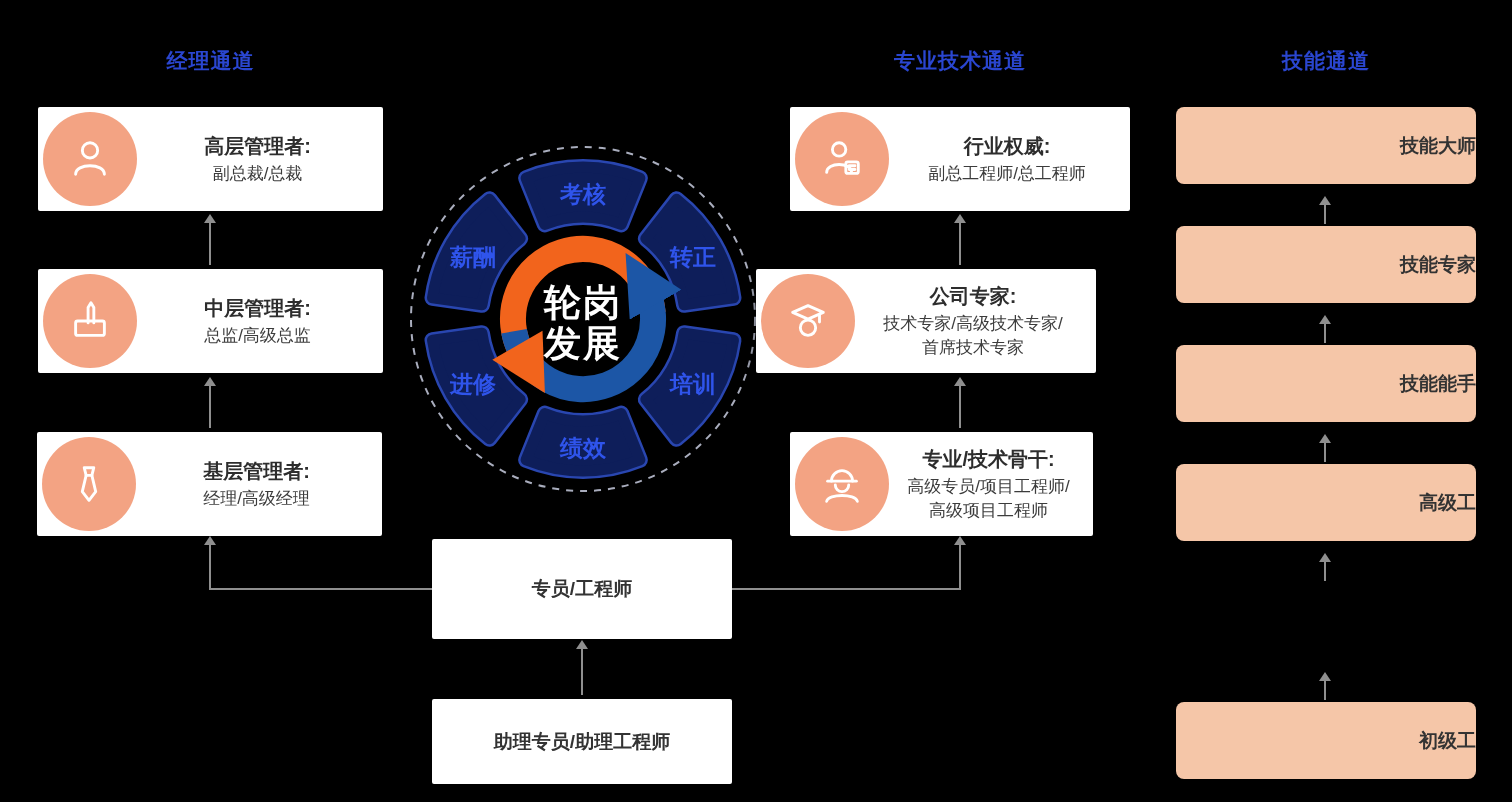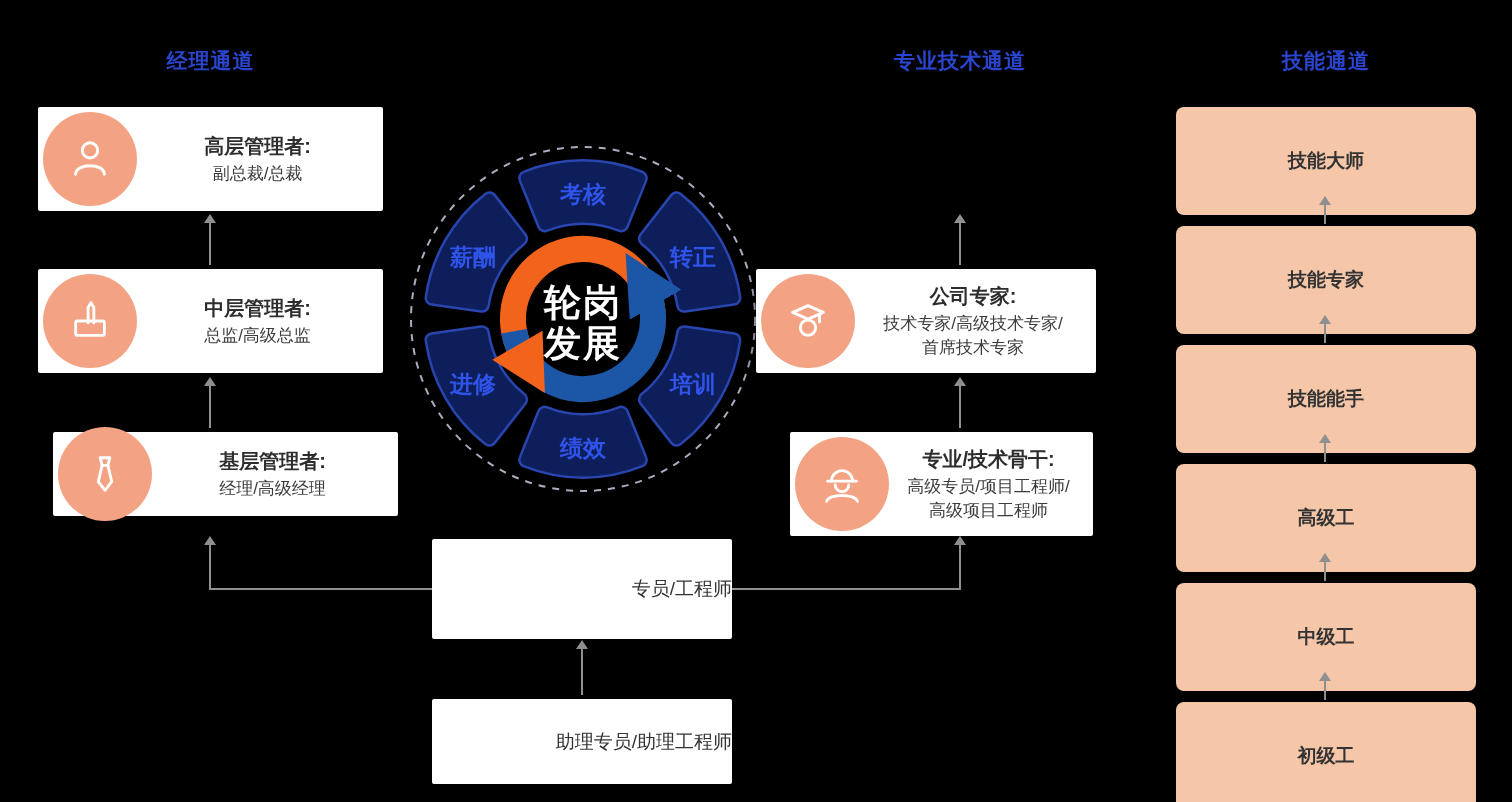--- a/index.html
+++ b/index.html
@@ -29,27 +29,27 @@
   }
   .wicon{width:46px;height:46px;stroke:#fff;stroke-width:3;fill:none;
     stroke-linecap:round;stroke-linejoin:round;}
   .card-text{
     position:absolute;left:104px;right:10px;top:50%;transform:translateY(-50%);
     text-align:center;
   }
   .card-title{font-size:20px;font-weight:bold;color:var(--card-title-text,#2d2d2d);line-height:1.4;margin-bottom:2px;}
   .card-sub{font-size:17px;color:var(--card-sub-text,#3c3c3c);line-height:1.4;}
 
-  .base-card{display:flex;align-items:center;justify-content:flex-end;
-    font-size:19px;font-weight:400;color:#333;}
+  .base-card{display:flex;align-items:center;justify-content:center;
+    font-size:19px;font-weight:700;color:#333;}
 
   .skill-card{
-    position:absolute;width:300px;height:108px;
+    position:absolute;width:300px;height:77px;
     background:var(--skill-card,#f5c6a8);border-radius:8px;
-    display:flex;align-items:center;justify-content:center;
+    display:flex;align-items:center;justify-content:flex-end;
     font-size:19px;font-weight:600;color:#333;
     box-shadow:0 8px 18px rgba(0,0,0,0.35);
   }
 
   .up-arrow{position:absolute;width:2px;background:var(--connector-gray,#8f8f8f);}
   .up-arrow::before{
     content:"";position:absolute;top:-9px;left:50%;transform:translateX(-50%);
     width:0;height:0;
     border-left:6px solid transparent;border-right:6px solid transparent;
     border-bottom:9px solid var(--connector-gray,#8f8f8f);
@@ -97,21 +97,21 @@
           <rect x="9" y="24" width="30" height="15" rx="2"></rect>
           <path d="M22 26 L22 10 L25 5 L28 10 L28 26"></path>
         </svg>
     </div>
     <div class="card-text">
       <div class="card-title">中层管理者:</div>
       <div class="card-sub">总监/高级总监</div>
     </div>
   </div>
 
-  <div class="card" style="left:53px;top:393px;width:345px;height:84px">
+  <div class="card" style="left:37px;top:393px;width:345px;height:104px">
     <div class="icon-circle">
       <svg class="wicon" viewBox="0 0 48 48">
           <path d="M19 7 L29 7 L27 15 L21 15 Z"></path>
           <path d="M21 15 L17 32 L24 41 L31 32 L27 15"></path>
         </svg>
     </div>
     <div class="card-text">
       <div class="card-title">基层管理者:</div>
       <div class="card-sub">经理/高级经理</div>
     </div>
@@ -159,20 +159,34 @@
     <path class="arc-orange" d="M 249.7 173.9 A 70 70 0 1 0 119.4 215.0"></path>
     <path class="arc-blue" d="M 111.1 192.2 A 70 70 0 1 0 240.6 145.0" marker-end="url(#ah-b)"></path>
     <path class="head-orange" d="M 89.3 220.8 L 139.5 191.8 L 141.9 254.0 Z"></path>
 
     <text class="center-label" x="180" y="163">轮岗</text>
     <text class="center-label" x="180" y="204">发展</text>
   </svg>
 
   <div class="col-title" style="left:790px;top:8px;width:340px">专业技术通道</div>
 
+  <div class="card" style="left:790px;top:68px;width:340px;height:104px">
+    <div class="icon-circle">
+      <svg class="wicon" viewBox="0 0 48 48">
+          <circle cx="21" cy="14" r="7"></circle>
+          <path d="M8 38 C8 27 34 27 34 38"></path>
+          <rect x="28" y="27" width="13" height="12" rx="2"></rect>
+          <path d="M31.5 31 h6 M31.5 35 h6"></path>
+        </svg>
+    </div>
+    <div class="card-text">
+      <div class="card-title">行业权威:</div>
+      <div class="card-sub">副总工程师/总工程师</div>
+    </div>
+  </div>
 
   <div class="card" style="left:756px;top:230px;width:340px;height:104px">
     <div class="icon-circle">
       <svg class="wicon" viewBox="0 0 48 48">
           <path d="M8 15 L24 8 L40 15 L24 22 Z"></path>
           <circle cx="24" cy="31" r="8"></circle>
           <path d="M36 17 v8"></path>
         </svg>
     </div>
     <div class="card-text">
@@ -223,23 +237,20 @@
       <span>技能大师</span>
     </div>
   <div class="skill-card" style="left:1176px;top:187px">
       <span>技能专家</span>
     </div>
   <div class="skill-card" style="left:1176px;top:306px">
       <span>技能能手</span>
     </div>
   <div class="skill-card" style="left:1176px;top:425px">
       <span>高级工</span>
-    </div>
-  <div class="skill-card" style="left:1176px;top:544px">
-      <span>中级工</span>
     </div>
   <div class="skill-card" style="left:1176px;top:663px">
       <span>初级工</span>
     </div>
 
   <div class="up-arrow" style="left:1324px;top:166px;height:19px"></div>
   <div class="up-arrow" style="left:1324px;top:285px;height:19px"></div>
   <div class="up-arrow" style="left:1324px;top:404px;height:19px"></div>
   <div class="up-arrow" style="left:1324px;top:523px;height:19px"></div>
   <div class="up-arrow" style="left:1324px;top:642px;height:19px"></div>

